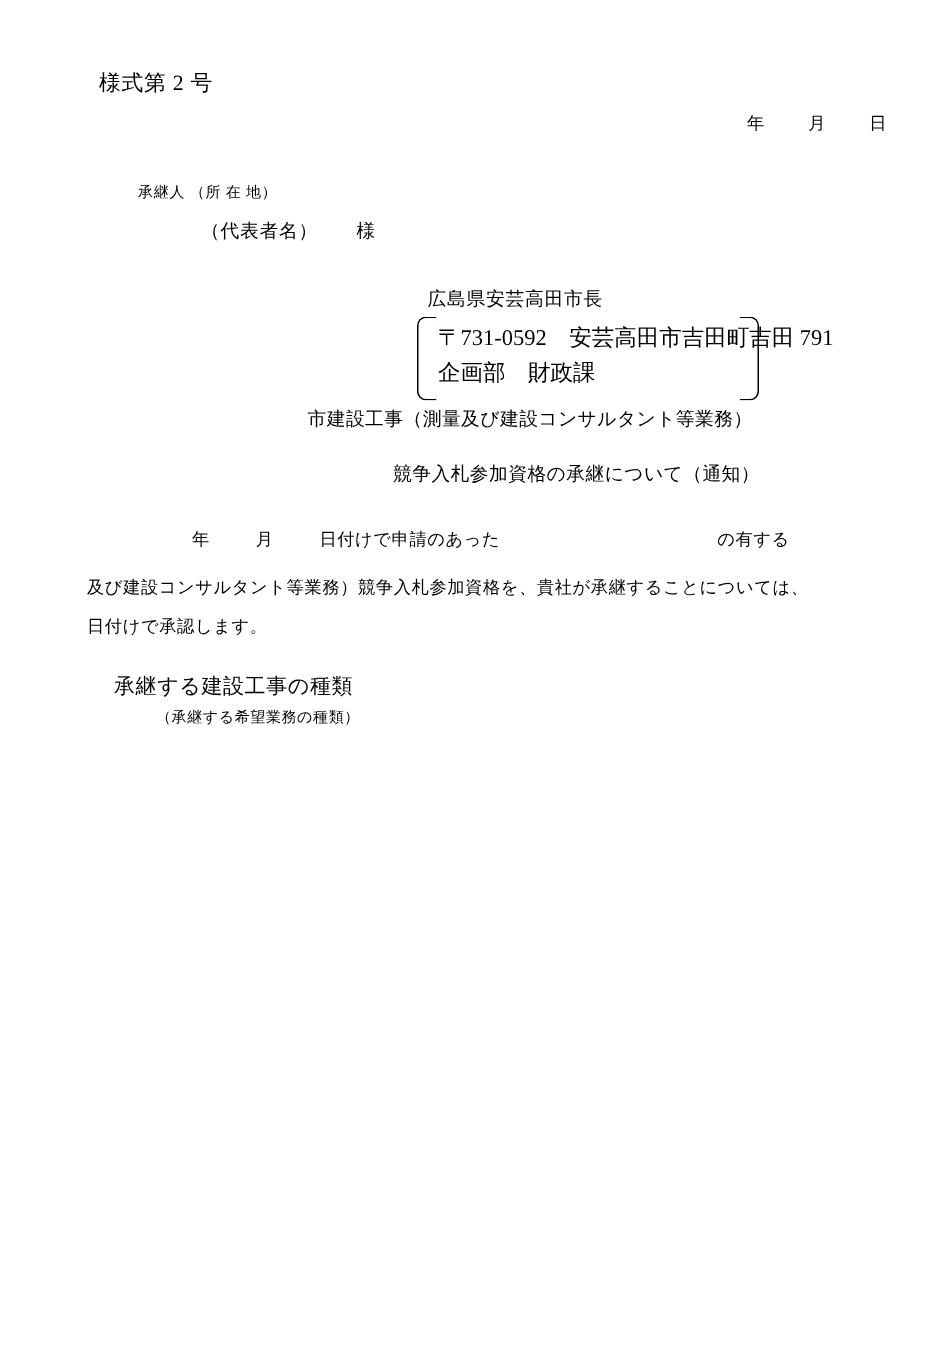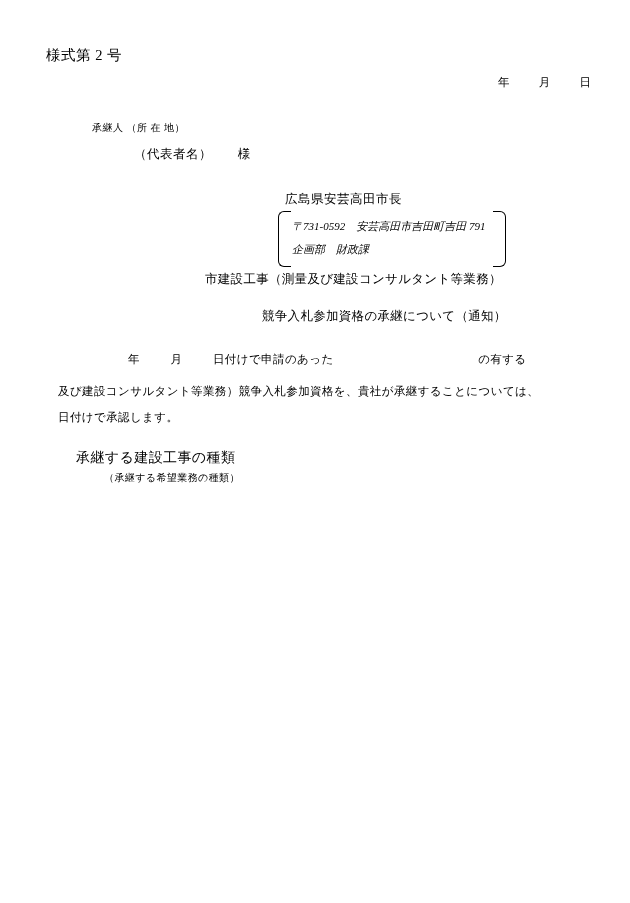--- a/index.html
+++ b/index.html
@@ -18,21 +18,21 @@
   .page {
     position: relative;
     width: 630px;
     height: 903px;
     background: #fff;
   }
   .abs { position: absolute; white-space: nowrap; }
 
   
   .form-no {
-    left: 46px;
+    left: 66px;
     top: 46px;
     font-size: 14.5px;
     letter-spacing: 0.5px;
   }
 
   
   .date-line {
     left: 498px;
     top: 75px;
     font-size: 11.5px;
@@ -65,23 +65,22 @@
   .issuer-box {
     left: 278px;
     top: 211px;
     width: 228px;
     height: 54px;
   }
   .issuer-lines {
     position: absolute;
     left: 14px;
     top: 4px;
-    font-size: 11px;
+    font-size: 15px;
     line-height: 23px;
-    font-style: italic;
   }
   .brace {
     position: absolute;
     top: 0;
     width: 12px;
     height: 54px;
     border-top: 1px solid #000;
     border-bottom: 1px solid #000;
   }
   .brace-l {

